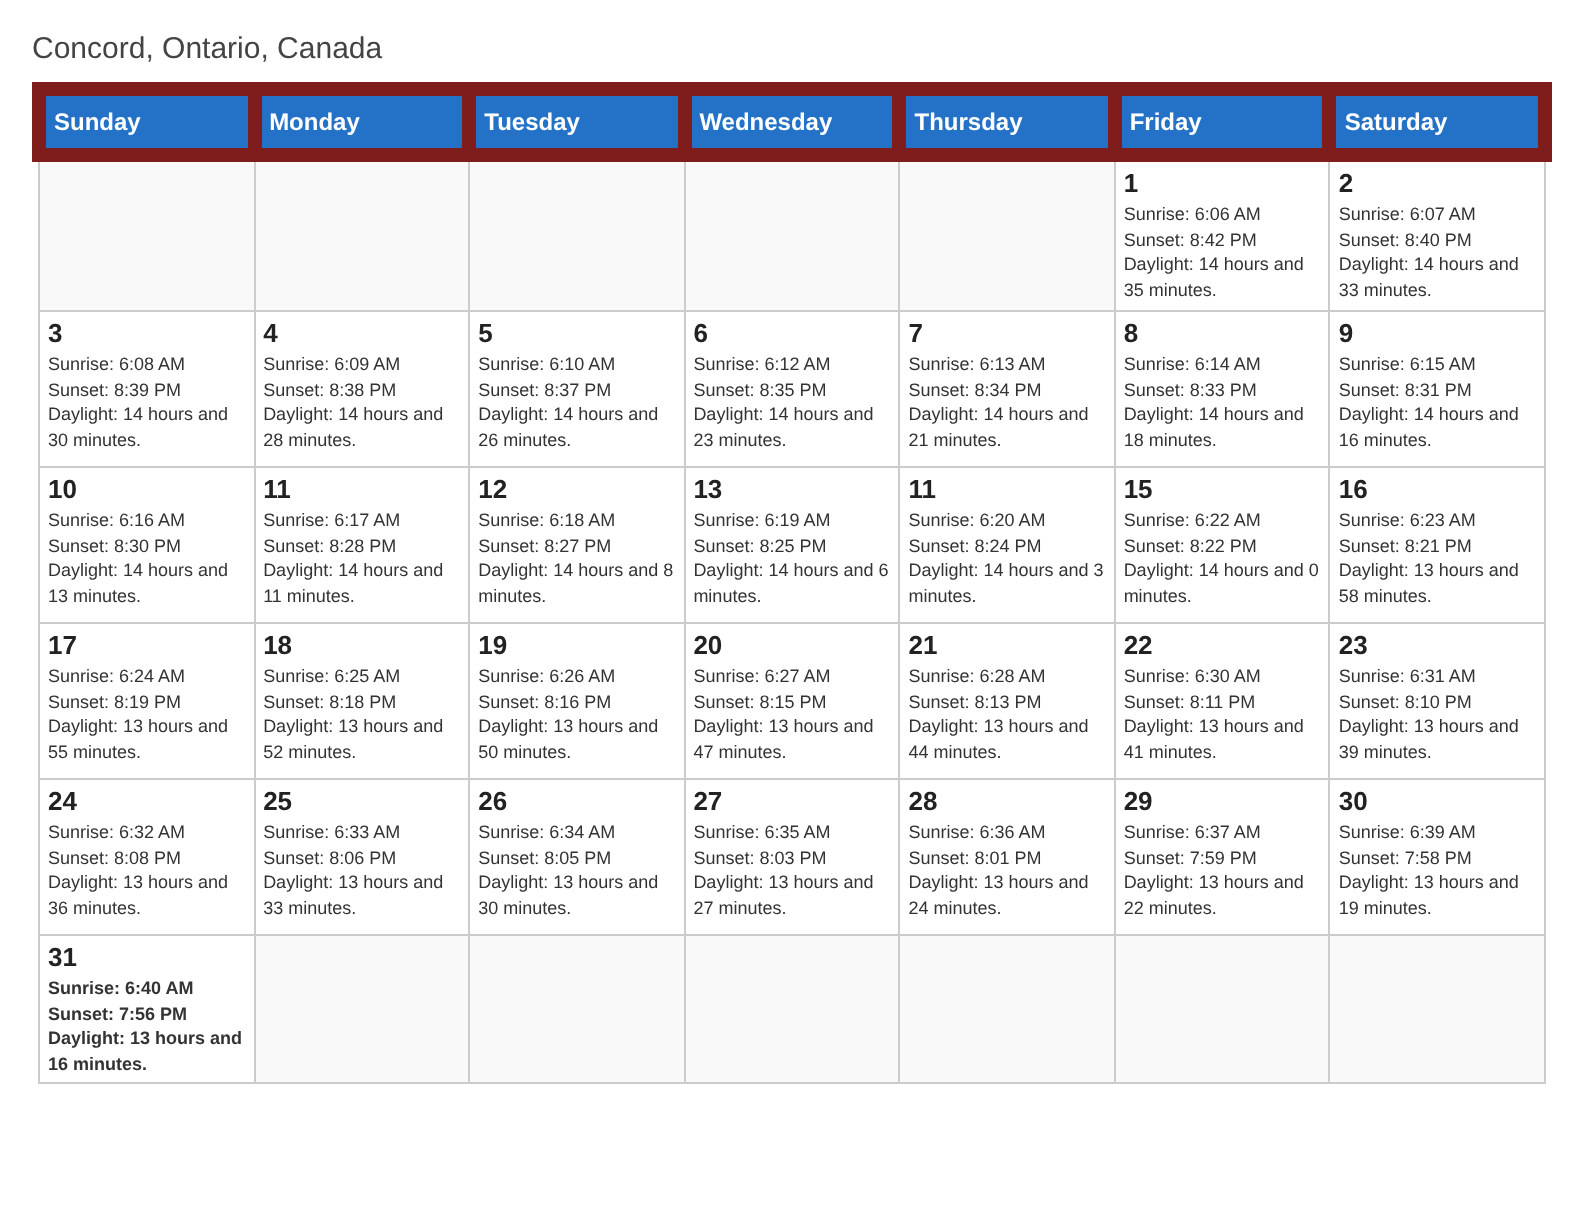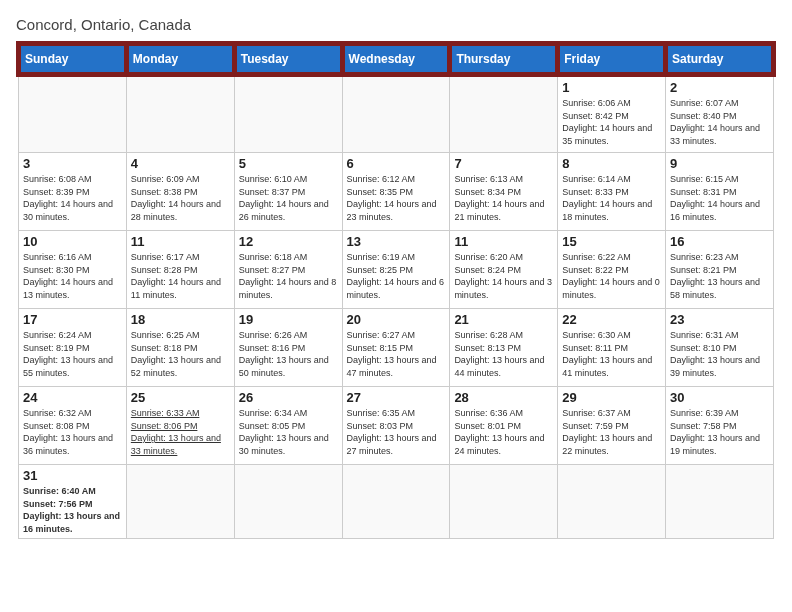--- a/index.html
+++ b/index.html
@@ -53,21 +53,21 @@
       border-collapse: collapse;
       table-layout: fixed;
     }
     thead th {
       background-color: #2472c8;
       color: #fff;
       font-size: 12px;
       font-weight: bold;
       padding: 6px 4px;
       text-align: left;
-      border: 5px solid #7f1d1d;
+      border: 7px solid #7f1d1d;
     }
     tbody td {
       border: 1px solid #ccc;
       vertical-align: top;
       padding: 3px 4px;
       font-size: 9.5px;
       color: #333;
       height: 78px;
     }
     .day-number {
@@ -264,21 +264,21 @@
       </tr>
       <tr>
         <td>
           <span class="day-number">24</span>
           <div class="day-info" style="white-space: pre-line;">Sunrise: 6:32 AM
 Sunset: 8:08 PM
 Daylight: 13 hours and 36 minutes.</div>
         </td>
         <td>
           <span class="day-number">25</span>
-          <div class="day-info" style="white-space: pre-line; text-decoration: underline;">Sunrise: 6:33 AM
+          <div class="day-info" style="white-space: pre-line;">Sunrise: 6:33 AM
 Sunset: 8:06 PM
 Daylight: 13 hours and 33 minutes.</div>
         </td>
         <td>
           <span class="day-number">26</span>
           <div class="day-info" style="white-space: pre-line;">Sunrise: 6:34 AM
 Sunset: 8:05 PM
 Daylight: 13 hours and 30 minutes.</div>
         </td>
         <td>

